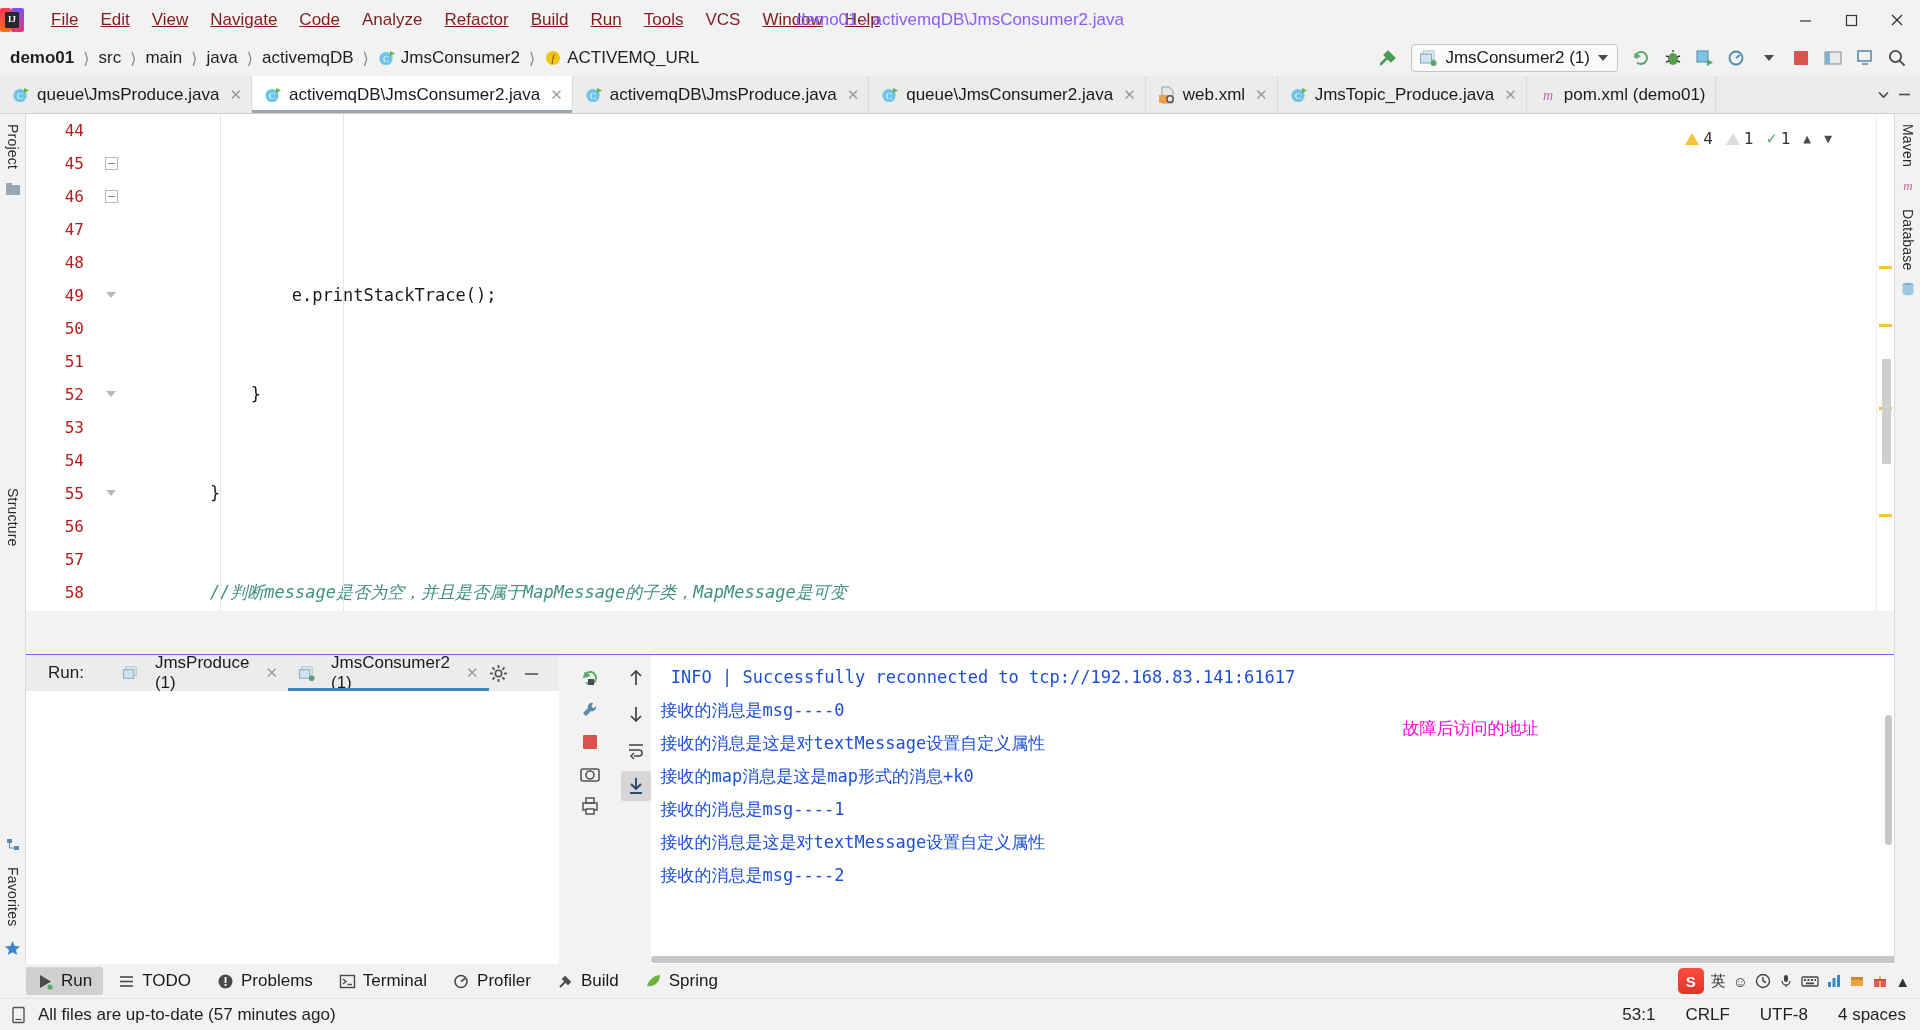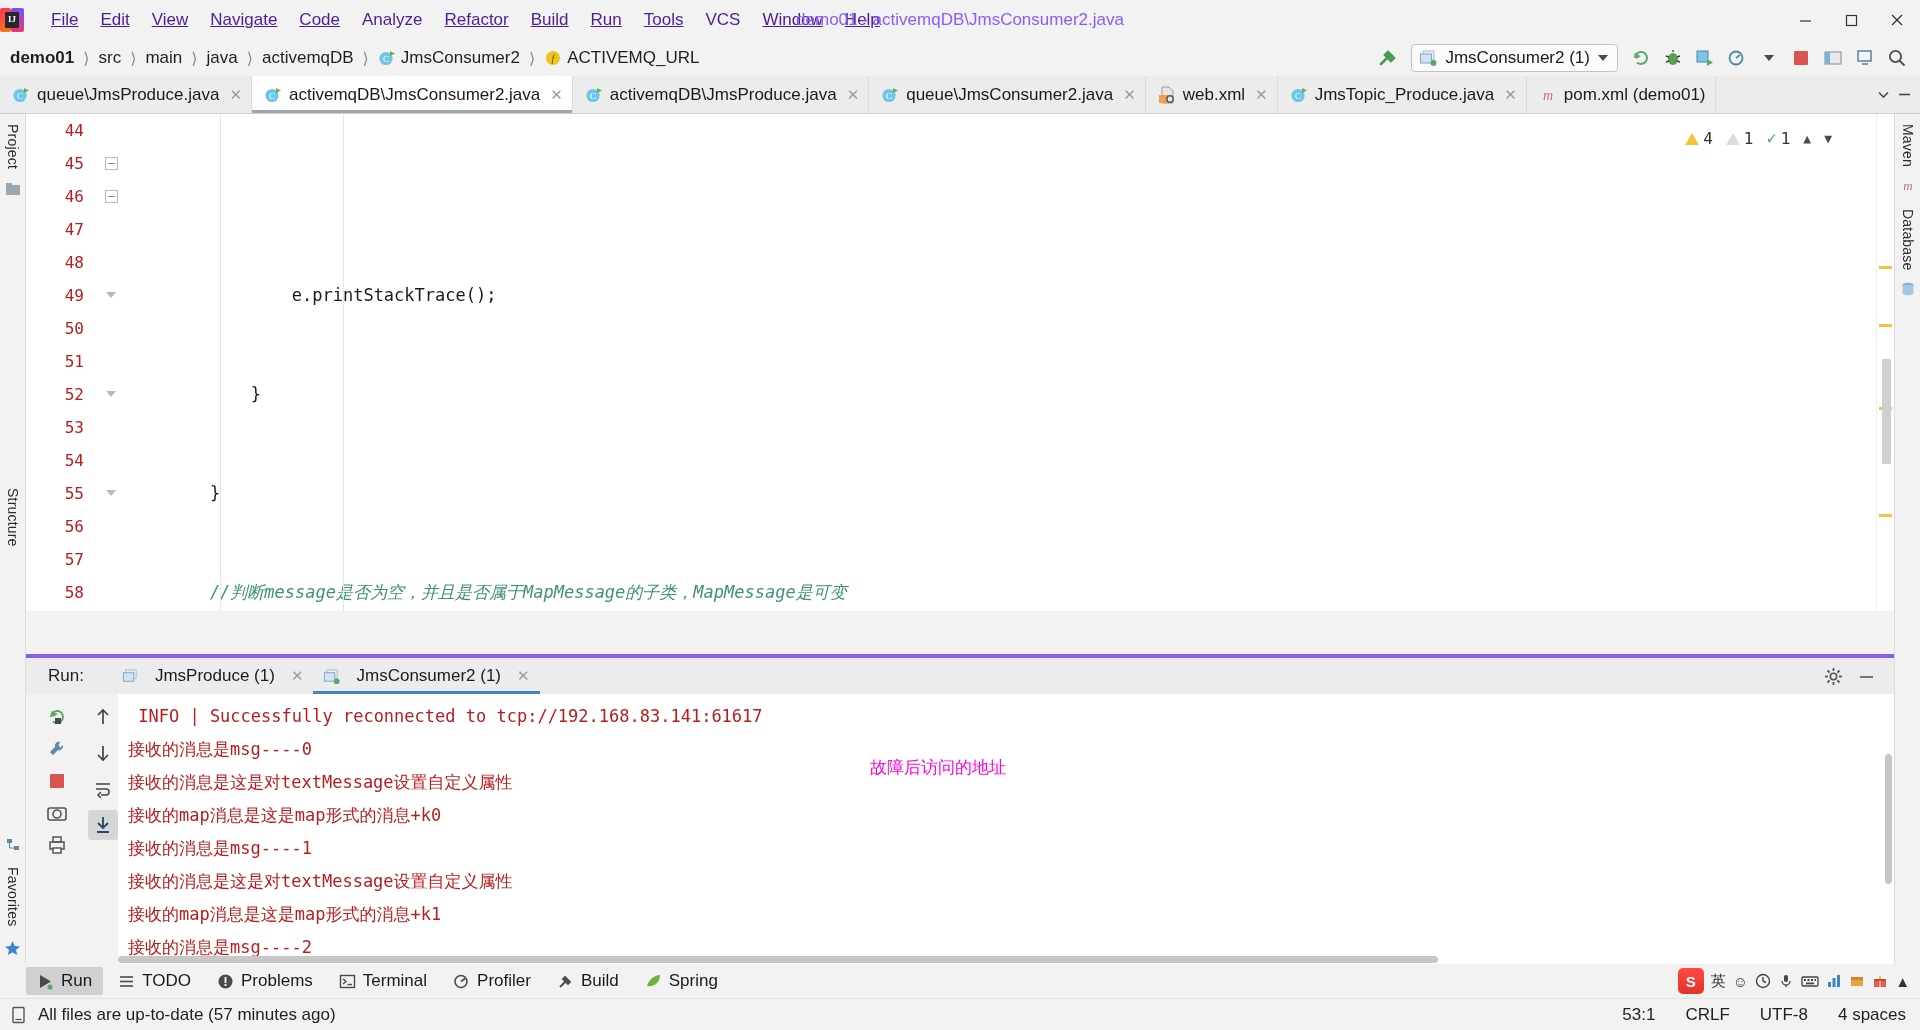--- a/index.html
+++ b/index.html
@@ -13,21 +13,21 @@
   }
   .app { width:1920px; height:1030px; display:flex; flex-direction:column; background:#f2f2f2; }
 
   
   .menubar { height:40px; display:flex; align-items:center; background:#f2f2f2; position:relative; flex:0 0 40px; }
   .ij-logo { width:24px; height:24px; margin-right:16px; position:relative; }
   .ij-logo .l1{position:absolute;left:0;top:0;width:11px;height:24px;background:linear-gradient(160deg,#fe315d,#f97a12);border-radius:2px;}
   .ij-logo .l2{position:absolute;right:0;top:0;width:13px;height:24px;background:linear-gradient(200deg,#6b57ff,#fe315d);border-radius:2px;}
   .ij-logo .l3{position:absolute;left:5px;top:4px;width:14px;height:16px;background:#27282c;border-radius:1px;}
   .ij-logo .l4{position:absolute;left:8px;top:7px;color:#fff;font-size:9px;font-weight:bold;line-height:9px;font-family:"Liberation Serif",serif;}
-  .menu-item { padding:3px 11px; font-size:17px; color:#4c1d95; cursor:default; white-space:nowrap; }
+  .menu-item { padding:3px 11px; font-size:17px; color:#7f1d1d; cursor:default; white-space:nowrap; }
   .menu-item u { text-decoration:underline; }
   .win-title { position:absolute; left:0; right:0; text-align:center; font-size:17px; color:#8b5cf6; pointer-events:none; }
   .win-btns { margin-left:auto; display:flex; align-items:center; height:40px; }
   .win-btn { width:46px; height:40px; display:flex; align-items:center; justify-content:center; font-size:16px; color:#333; }
 
   
   .navbar { height:36px; display:flex; align-items:center; padding:0 8px 0 8px; background:#f2f2f2; flex:0 0 36px; }
   .crumb { display:flex; align-items:center; font-size:17px; color:#1f1f1f; padding:2px 2px; }
   .crumb.bold{font-weight:bold;}
   .crumb-sep { color:#8a8a8a; margin:0 7px; font-size:16px; }
@@ -83,34 +83,34 @@
   .tri-g { width:0;height:0;border-left:7px solid transparent;border-right:7px solid transparent;border-bottom:12px solid #dcdcdc;}
   .chk { color:#59a869; font-size:17px; font-weight:bold; }
   .chev { color:#4a4a4a; font-size:13px; }
 
   
   .stripe { width:18px; flex:0 0 18px; background:#fff; position:relative; border-left:1px solid #eee; }
   .smark { position:absolute; right:2px; width:13px; height:3px; }
   .sbar { position:absolute; right:3px; width:9px; background:#cfcfcf; border-radius:1px; }
 
   
-  .runpanel { flex:0 0 auto; height:310px; display:flex; flex-direction:column; background:#fff; border-top:4px solid #8b5cf6;margin-top:43px; }
+  .runpanel { flex:0 0 auto; height:310px; display:flex; background:#fff; border-top:1px solid #8b5cf6;margin-top:43px; }
   .run-head { height:36px; display:flex; align-items:center; background:#ececec; padding-left:22px; gap:0; flex:0 0 36px; }
   .run-label { font-size:17px; color:#1f1f1f; margin-right:28px; }
   .rtab { display:flex; align-items:center; gap:16px; height:36px; padding:0 10px; font-size:17px; position:relative; }
   .rtab.active:after{content:"";position:absolute;left:0;right:0;bottom:0;height:3px;background:#3d86c6;}
   .rtab .x{color:#9b9b9b;font-size:15px;}
   .run-head-right{margin-left:auto;display:flex;align-items:center;gap:14px;padding-right:18px;}
   .run-body { flex:1 1 auto; display:flex; min-height:0; }
   .run-gutter { width:62px; flex:0 0 62px; background:#f2f2f2; display:flex; flex-direction:column; align-items:center; padding-top:8px; gap:2px; }
   .rg-ic { width:30px; height:30px; display:flex; align-items:center; justify-content:center; border-radius:3px; }
   .rg-ic.sel { background:#d6d6d6; }
   .run-split { width:30px; flex:0 0 30px; background:#f2f2f2; display:flex; flex-direction:column; align-items:center; padding-top:8px; gap:6px; }
   .console { flex:1 1 auto; background:#fff; position:relative; overflow:hidden; padding:6px 0 0 10px; }
-  .cons-line { font-family:"DejaVu Sans Mono", monospace; font-size:17px; line-height:33px; color:#b91c1c; white-space:pre; }
+  .cons-line { font-family:"DejaVu Sans Mono", monospace; font-size:17px; line-height:33px; color:#1d4ed8; white-space:pre; }
   .pink-note { position:absolute; left:752px; top:62px; color:#ff00dd; font-size:17px; font-family:"Liberation Sans", sans-serif; }
   .cons-scroll-h { position:absolute; left:0; right:0; bottom:0; height:10px; }
   .cons-scroll-h i { position:absolute; left:0; width:1320px; top:2px; height:7px; background:#c7c7c7; border-radius:4px; display:block; }
   .cons-scroll-v { position:absolute; right:2px; top:60px; width:7px; height:130px; background:#c7c7c7; border-radius:4px; }
 
   
   .twbar { height:34px; flex:0 0 34px; display:flex; align-items:center; background:#f2f2f2; padding-left:26px; gap:4px; }
   .twbtn { display:flex; align-items:center; gap:7px; padding:4px 11px; font-size:17px; border-radius:2px; }
   .twbtn.sel { background:#d0d0d0; }
   .tray { margin-left:auto; display:flex; align-items:center; gap:7px; padding-right:10px; }
@@ -611,21 +611,20 @@
             </div>
           </div>
 
           <div class="console">
             <div class="cons-line"> INFO | Successfully reconnected to tcp://192.168.83.141:61617</div>
             <div class="cons-line">接收的消息是msg----0</div>
             <div class="cons-line">接收的消息是这是对textMessage设置自定义属性</div>
             <div class="cons-line">接收的map消息是这是map形式的消息+k0</div>
             <div class="cons-line">接收的消息是msg----1</div>
             <div class="cons-line">接收的消息是这是对textMessage设置自定义属性</div>
-            <div class="cons-line">接收的map消息是这是map形式的消息+k1</div>
             <div class="cons-line">接收的消息是msg----2</div>
             <div class="pink-note">故障后访问的地址</div>
             <div class="cons-scroll-v"></div>
             <div class="cons-scroll-h">
                 <i></i>
               </div>
           </div>
         </div>
       </div>
     </div>

